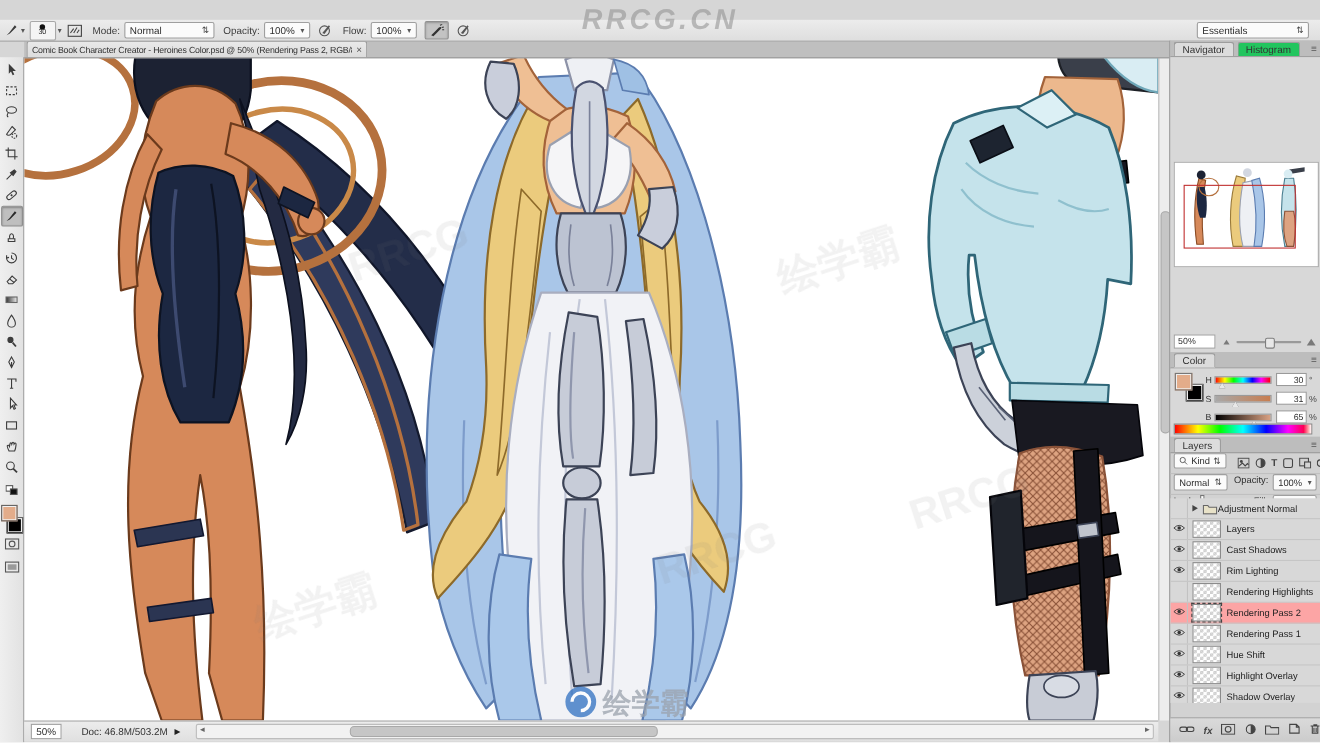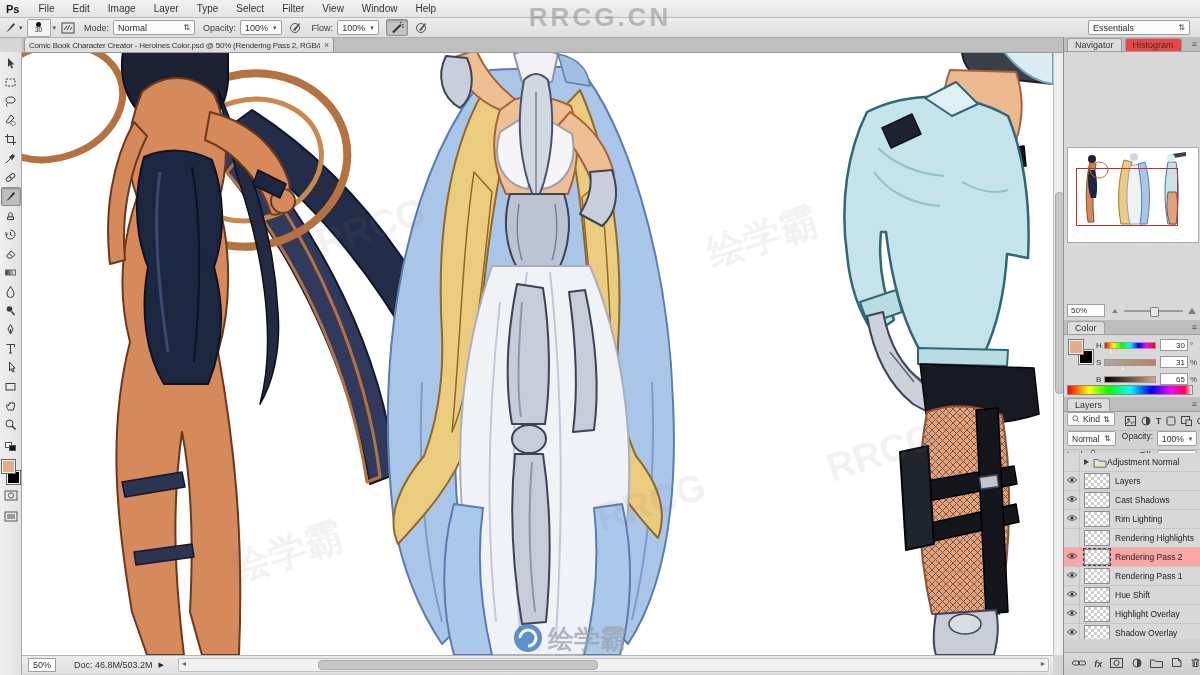--- a/index.html
+++ b/index.html
@@ -41,21 +41,21 @@
   .statusrow{left:22px;top:655px;width:1031px;height:18px;background:linear-gradient(#ececec,#e0e0e0);border-top:1px solid #b5b5b5;display:flex;align-items:center;font-size:9px;z-index:4;}
   .zoombox{background:#fff;border:1px solid #a0a0a0;height:12px;display:flex;align-items:center;padding:0 4px;margin-left:6px;}
   .docinfo{margin-left:18px;color:#333;}
   .flyout{margin-left:6px;font-size:7px;color:#222;}
   .hscroll{flex:1;height:12px;margin:0 4px 0 14px;background:#f2f2f2;border:1px solid #bdbdbd;position:relative;border-radius:2px;}
   .hthumb{position:absolute;left:16%;top:1px;height:8px;width:32%;background:#c6c6c6;border:1px solid #a9a9a9;border-radius:4px;}
   .harrow{position:absolute;top:0;width:10px;height:10px;font-size:7px;color:#666;text-align:center;line-height:10px;}
   
   .dock{left:1063px;top:37px;width:137px;height:638px;background:#d2d2d2;border-left:1px solid #8f8f8f;z-index:5;font-size:9px;box-sizing:border-box;}
   .panel-tabs{height:14px;background:#bdbdbd;display:flex;align-items:center;border-bottom:1px solid #9d9d9d;position:relative;}
-  .ptab{padding:1px 7px;font-size:9px;color:#333;background:#ef4444;border:1px solid #9d9d9d;border-bottom:none;border-radius:3px 3px 0 0;margin-left:3px;}
+  .ptab{padding:1px 7px;font-size:9px;color:#333;background:#22c55e;border:1px solid #9d9d9d;border-bottom:none;border-radius:3px 3px 0 0;margin-left:3px;}
   .ptab.active{background:#dcdcdc;}
   .pmenu{position:absolute;right:3px;top:2px;color:#555;font-size:9px;}
   
   .nav-content{height:268px;background:#d8d8d8;position:relative;}
   .nav-thumb{position:absolute;left:3px;top:95px;width:130px;height:94px;background:#fff;border:1px solid #aaa;}
   .nav-view{position:absolute;left:8px;top:20px;width:100px;height:56px;border:1px solid #c03030;}
   .nav-bottom{position:absolute;left:0;bottom:2px;width:100%;height:15px;display:flex;align-items:center;}
   .nav-zoom{background:#fff;border:1px solid #a0a0a0;height:11px;width:30px;display:flex;align-items:center;padding:0 3px;margin-left:3px;font-size:8px;}
   .nav-slider{flex:1;height:2px;background:#9a9a9a;margin:0 5px;position:relative;border-radius:1px;}
   .nav-sthumb{position:absolute;left:44%;top:-3px;width:7px;height:8px;background:#e8e8e8;border:1px solid #7e7e7e;border-radius:2px;}
@@ -85,21 +85,21 @@
   .eyecell{width:15px;height:100%;border-right:1px solid #c2c2c2;display:flex;align-items:center;justify-content:center;flex:none;}
   .eye.off svg{visibility:hidden;}
   .lthumb{width:24px;height:14px;border:1px solid #8b8b8b;margin:0 5px 0 4px;flex:none;}
   .lthumb.sel{outline:1px dashed #444;}
   .checker{background-color:#fff;background-image:linear-gradient(45deg,#cfcfcf 25%,transparent 25%,transparent 75%,#cfcfcf 75%),linear-gradient(45deg,#cfcfcf 25%,transparent 25%,transparent 75%,#cfcfcf 75%);background-size:6px 6px;background-position:0 0,3px 3px;}
   .grp{display:flex;align-items:center;gap:4px;margin-left:4px;}
   .tri{width:0;height:0;border-top:3.5px solid transparent;border-bottom:3.5px solid transparent;border-left:5px solid #444;}
   .lname{white-space:nowrap;overflow:hidden;}
   .layers-bottom{position:absolute;left:0;bottom:0;width:137px;height:21px;background:linear-gradient(#dadada,#cccccc);border-top:1px solid #a8a8a8;display:flex;align-items:center;justify-content:space-around;padding:0 4px;}
   
-  .wm-top{left:0;top:0;width:1200px;text-align:center;font-size:26px;letter-spacing:3px;color:#8f8f8f;opacity:.55;z-index:50;pointer-events:none;font-weight:bold;line-height:34px;}
+  .wm-top{left:0;top:0;width:1200px;text-align:center;font-size:26px;letter-spacing:3px;color:#8f8f8f;opacity:.55;z-index:50;pointer-events:none;font-weight:bold;line-height:34px;font-style:italic;}
   .wm-bottom{pointer-events:none;}
   .dividerline{position:absolute;left:0;top:36px;width:1200px;height:1px;background:#a8a8a8;z-index:4;}
 </style>
 </head>
 <body>
 
 <div id="app">
 
   <svg width="0" height="0" style="position:absolute">
       <defs>
@@ -108,33 +108,20 @@
           <stop offset="1" stop-color="#eee"></stop>
         </linearGradient>
     <pattern id="net" width="7" height="7" patternUnits="userSpaceOnUse">
       <path d="M0 0 L7 7 M7 0 L0 7" stroke="#8a5238" stroke-width="1" fill="none"></path>
     </pattern>
   </defs>
     </svg>
 
   <div class="abs wm-top">RRCG.CN</div>
 
-  <div class="abs menubar">
-    <span class="ps-logo">Ps</span>
-    <span class="menu-item">File</span>
-    <span class="menu-item">Edit</span>
-    <span class="menu-item">Image</span>
-    <span class="menu-item">Layer</span>
-    <span class="menu-item">Type</span>
-    <span class="menu-item">Select</span>
-    <span class="menu-item">Filter</span>
-    <span class="menu-item">View</span>
-    <span class="menu-item">Window</span>
-    <span class="menu-item">Help</span>
-  </div>
 
   <div class="abs optionsbar">
     <span class="opt-btn" style="margin-left:4px;">
       <svg width="13" height="13" viewBox="0 0 13 13">
           <path d="M2 11 L4.5 8.5 L9.5 2 L11 3.5 L5 9.5 Z" fill="#3c3c3c"></path>
         </svg>
         <span class="caret">▾</span>
     </span>
     <span class="preset">
       <span class="dot"></span>

